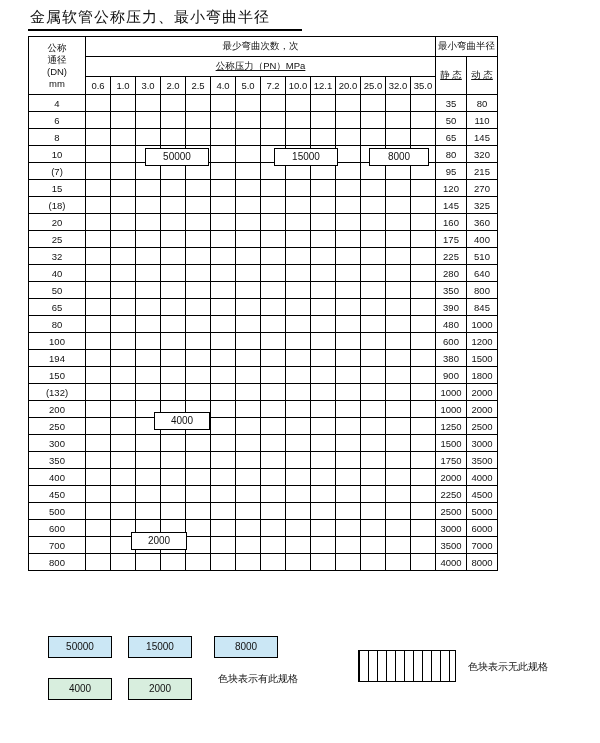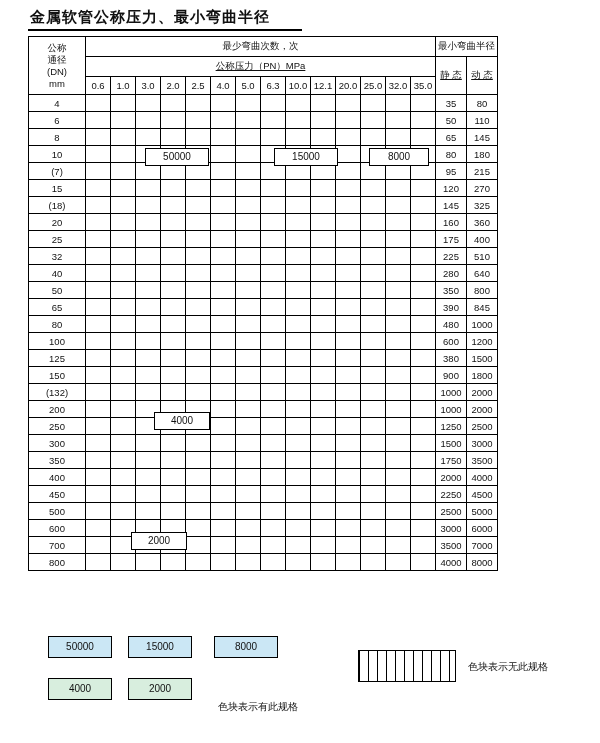--- a/index.html
+++ b/index.html
@@ -6,21 +6,21 @@
   body{
     width:600px;height:743px;
     background:#ffffff;
     font-family:"Liberation Sans","DejaVu Sans",sans-serif;
     color:#111;
     position:relative;
     overflow:hidden;
   }
   .title{
     position:absolute;left:30px;top:8px;
-    font-size:15px;font-weight:bold;letter-spacing:1px;
+    font-size:15px;font-weight:normal;letter-spacing:1px;
     font-family:"Liberation Serif","DejaVu Serif",serif;
   }
   .title-underline{
     position:absolute;left:28px;top:29px;width:274px;height:2px;background:#000;
   }
   table.main{
     position:absolute;left:28px;top:36px;
     border-collapse:collapse;
     table-layout:fixed;
   }
@@ -95,21 +95,21 @@
         <td class="hdr col-r" rowspan="2">动 态</td>
       </tr>
       <tr class="hdr-row3">
         <td class="hdr col-pn">0.6</td>
         <td class="hdr col-pn">1.0</td>
         <td class="hdr col-pn">3.0</td>
         <td class="hdr col-pn">2.0</td>
         <td class="hdr col-pn">2.5</td>
         <td class="hdr col-pn">4.0</td>
         <td class="hdr col-pn">5.0</td>
-        <td class="hdr col-pn">6.3</td>
+        <td class="hdr col-pn">7.2</td>
         <td class="hdr col-pn">10.0</td>
         <td class="hdr col-pn">12.1</td>
         <td class="hdr col-pn">20.0</td>
         <td class="hdr col-pn">25.0</td>
         <td class="hdr col-pn">32.0</td>
         <td class="hdr col-pn">35.0</td>
       </tr>
       <tr>
         <td class="dn-cell">4</td>
         <td class="cell col-pn blue"></td>
@@ -177,21 +177,21 @@
         <td class="cell col-pn blue"></td>
         <td class="cell col-pn blue"></td>
         <td class="cell col-pn blue"></td>
         <td class="cell col-pn blue"></td>
         <td class="cell col-pn blue"></td>
         <td class="cell col-pn blue"></td>
         <td class="cell col-pn blue"></td>
         <td class="cell col-pn blue"></td>
         <td class="cell col-pn"></td>
         <td class="r-cell col-r">80</td>
-        <td class="r-cell col-r">180</td>
+        <td class="r-cell col-r">320</td>
       </tr>
       <tr>
         <td class="dn-cell">(7)</td>
         <td class="cell col-pn blue"></td>
         <td class="cell col-pn blue"></td>
         <td class="cell col-pn blue"></td>
         <td class="cell col-pn blue"></td>
         <td class="cell col-pn blue"></td>
         <td class="cell col-pn blue"></td>
         <td class="cell col-pn blue"></td>
@@ -389,21 +389,21 @@
         <td class="cell col-pn"></td>
         <td class="cell col-pn"></td>
         <td class="cell col-pn"></td>
         <td class="cell col-pn"></td>
         <td class="cell col-pn"></td>
         <td class="cell col-pn"></td>
         <td class="r-cell col-r">600</td>
         <td class="r-cell col-r">1200</td>
       </tr>
       <tr>
-        <td class="dn-cell">125</td>
+        <td class="dn-cell">194</td>
         <td class="cell col-pn green-lite"></td>
         <td class="cell col-pn green-lite"></td>
         <td class="cell col-pn green-lite"></td>
         <td class="cell col-pn green-lite"></td>
         <td class="cell col-pn green-lite"></td>
         <td class="cell col-pn"></td>
         <td class="cell col-pn"></td>
         <td class="cell col-pn"></td>
         <td class="cell col-pn"></td>
         <td class="cell col-pn"></td>
@@ -652,16 +652,16 @@
     <div class="flabel" style="left: 154px; top: 412px; width: 54px;">4000</div>
     <div class="flabel" style="left: 131px; top: 532px; width: 54px;">2000</div>
   </div>
 
 <div class="legend">
   <div class="lg-box" style="left:20px;top:0px;background:#cbe7f5;">50000</div>
   <div class="lg-box" style="left:100px;top:0px;background:#cbe7f5;">15000</div>
   <div class="lg-box" style="left:186px;top:0px;background:#cbe7f5;">8000</div>
   <div class="lg-box" style="left:20px;top:42px;background:#d8eede;">4000</div>
   <div class="lg-box" style="left:100px;top:42px;background:#d8eede;">2000</div>
-  <div class="lg-text" style="left:190px;top:64px;">色块表示有此规格</div>
+  <div class="lg-text" style="left:190px;top:36px;">色块表示有此规格</div>
   <div class="hatch" style="left:330px;top:14px;"></div>
   <div class="lg-text" style="left:440px;top:24px;font-family:Liberation Mono, monospace;">色块表示无此规格</div>
 </div>
 
 </body></html>

